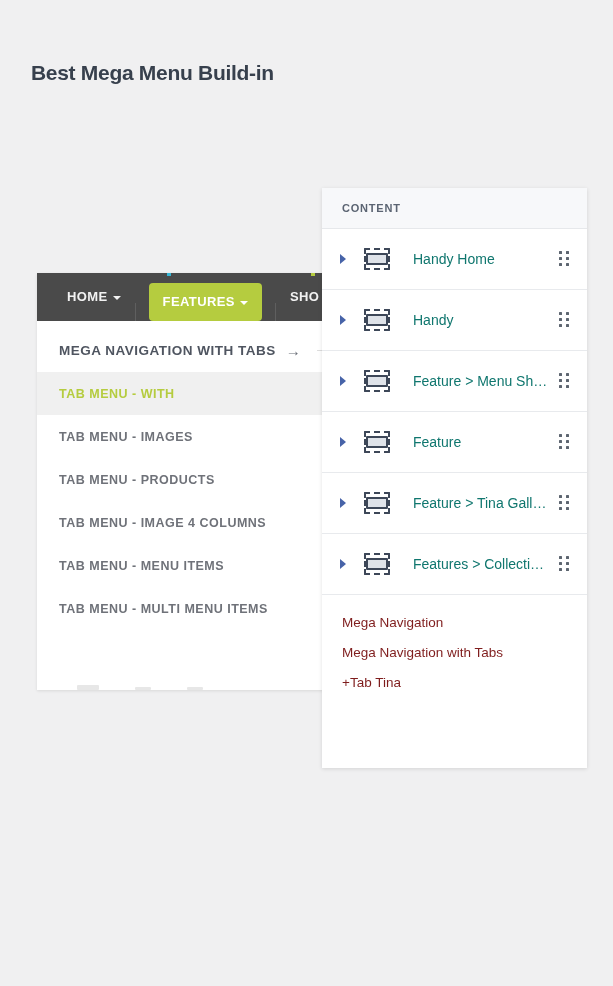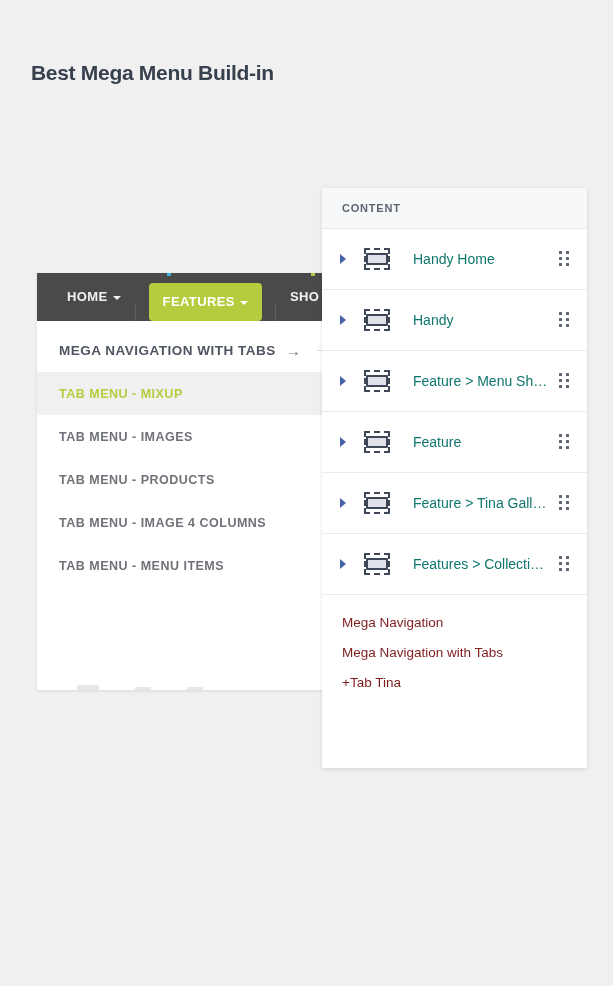--- a/index.html
+++ b/index.html
@@ -291,25 +291,26 @@
   </div>
 
   <div class="mega-body">
     <div class="mega-head">
       <span class="mega-head-text">MEGA NAVIGATION WITH TABS</span>
       <span class="mega-head-arrow">→</span>
       <span class="mega-head-rule"></span>
     </div>
 
     <div class="tab-list">
-      <div class="tab-row selected">TAB MENU - MIXUP</div>
+      <div class="tab-row selected">TAB MENU - WITH</div>
       <div class="tab-row">TAB MENU - IMAGES</div>
       <div class="tab-row">TAB MENU - PRODUCTS</div>
       <div class="tab-row">TAB MENU - IMAGE 4 COLUMNS</div>
       <div class="tab-row">TAB MENU - MENU ITEMS</div>
+      <div class="tab-row">TAB MENU - MULTI MENU ITEMS</div>
     </div>
   </div>
 
   <div class="panel-cut">
     <span class="cut-blk"></span>
     <span class="cut-blk narrow"></span>
     <span class="cut-blk narrow"></span>
   </div>
 </div>
 

